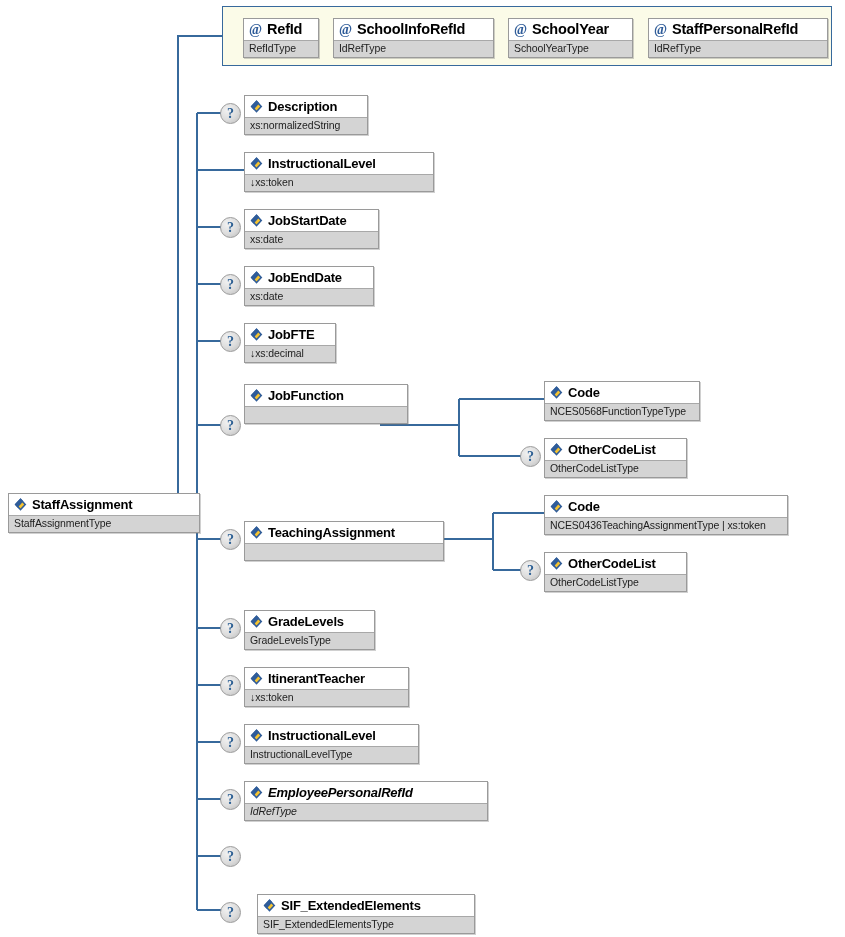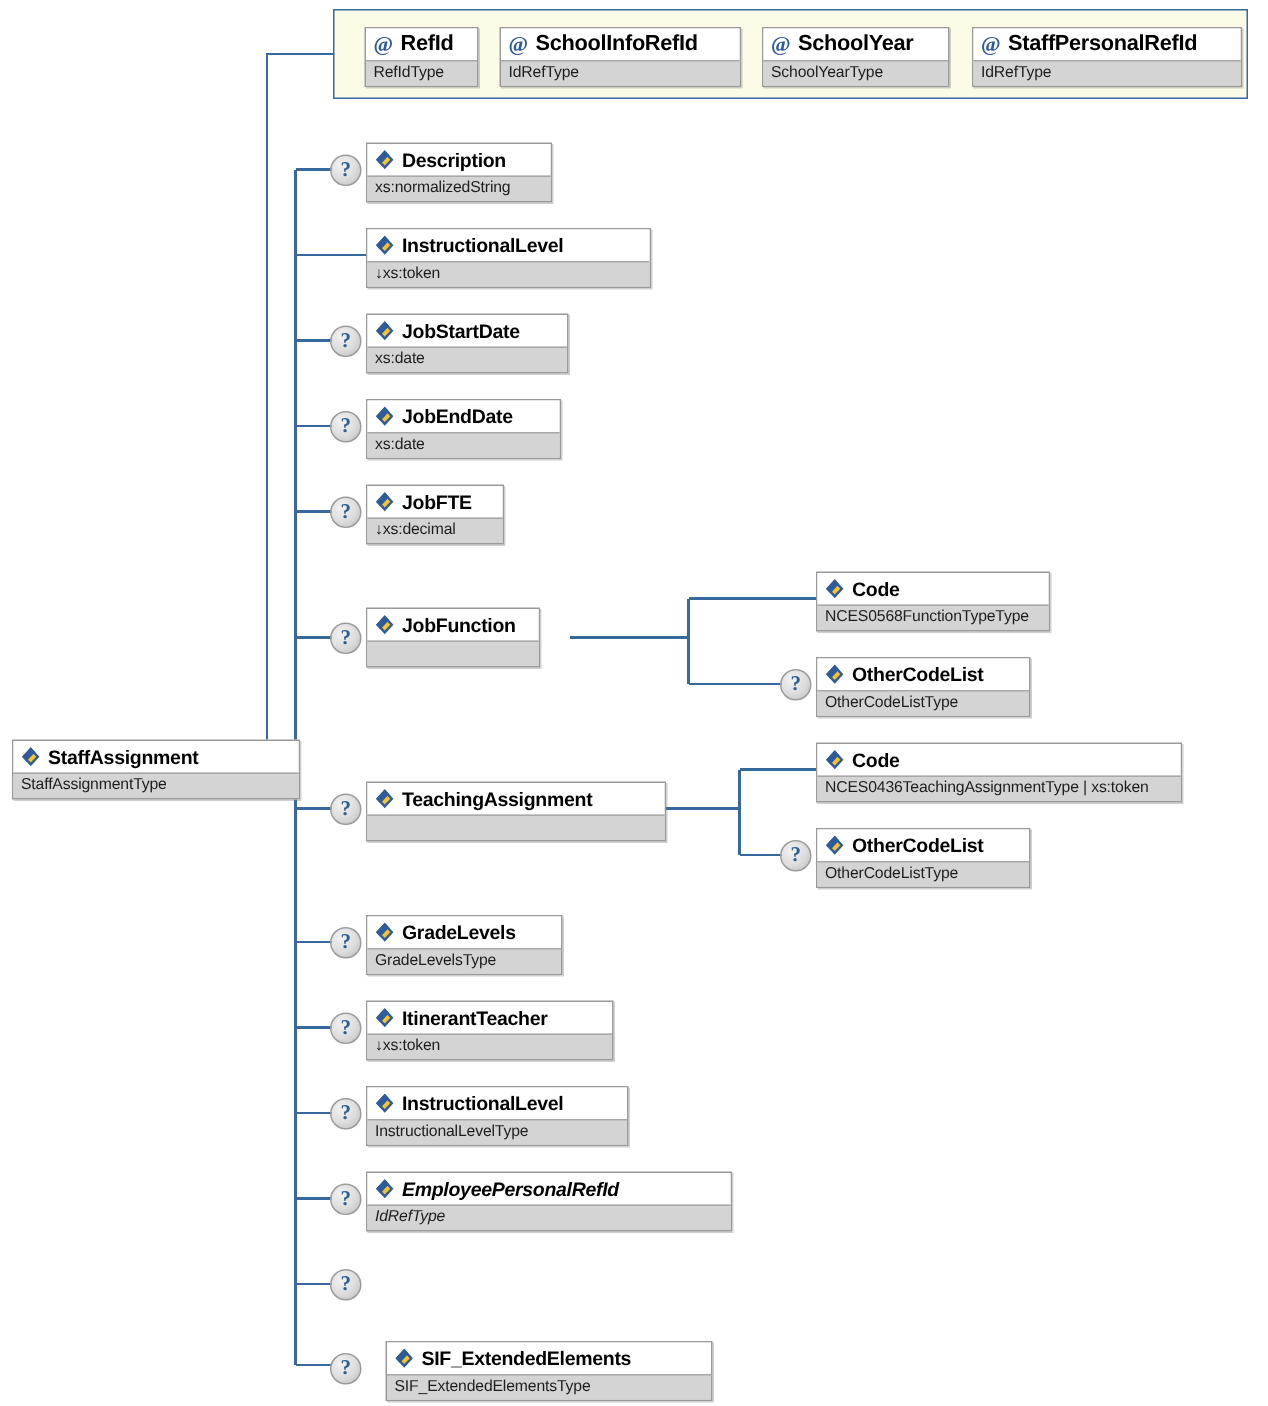--- a/index.html
+++ b/index.html
@@ -278,21 +278,21 @@
           <path d="M7.5 3.6 L11.2 7.5 L7.5 11.4 L3.8 7.5 Z" fill="#f5c330"></path>
           <path d="M7.5 1.2 L10.4 4.3 L4.6 10.7 L1.7 7.5 Z" fill="#2f5c99"></path>
         </svg>
       </span>
       <span>JobFTE</span>
     </div>
     <div class="type">↓xs:decimal</div>
   </div>
 
   <div class="qmark" style="left:220px; top:415px;">?</div>
-  <div class="node empty-type" style="left:244px; top:405px; width:116px;">
+  <div class="node empty-type" style="left:244px; top:384px; width:164px;">
     <div class="title">
       <span class="ico">
         <svg width="15" height="15" viewBox="0 0 15 15">
           <path d="M7.5 1.2 L13.3 7.5 L7.5 13.8 L1.7 7.5 Z" fill="#2f5c99"></path>
           <path d="M7.5 3.6 L11.2 7.5 L7.5 11.4 L3.8 7.5 Z" fill="#f5c330"></path>
           <path d="M7.5 1.2 L10.4 4.3 L4.6 10.7 L1.7 7.5 Z" fill="#2f5c99"></path>
         </svg>
       </span>
       <span>JobFunction</span>
     </div>

